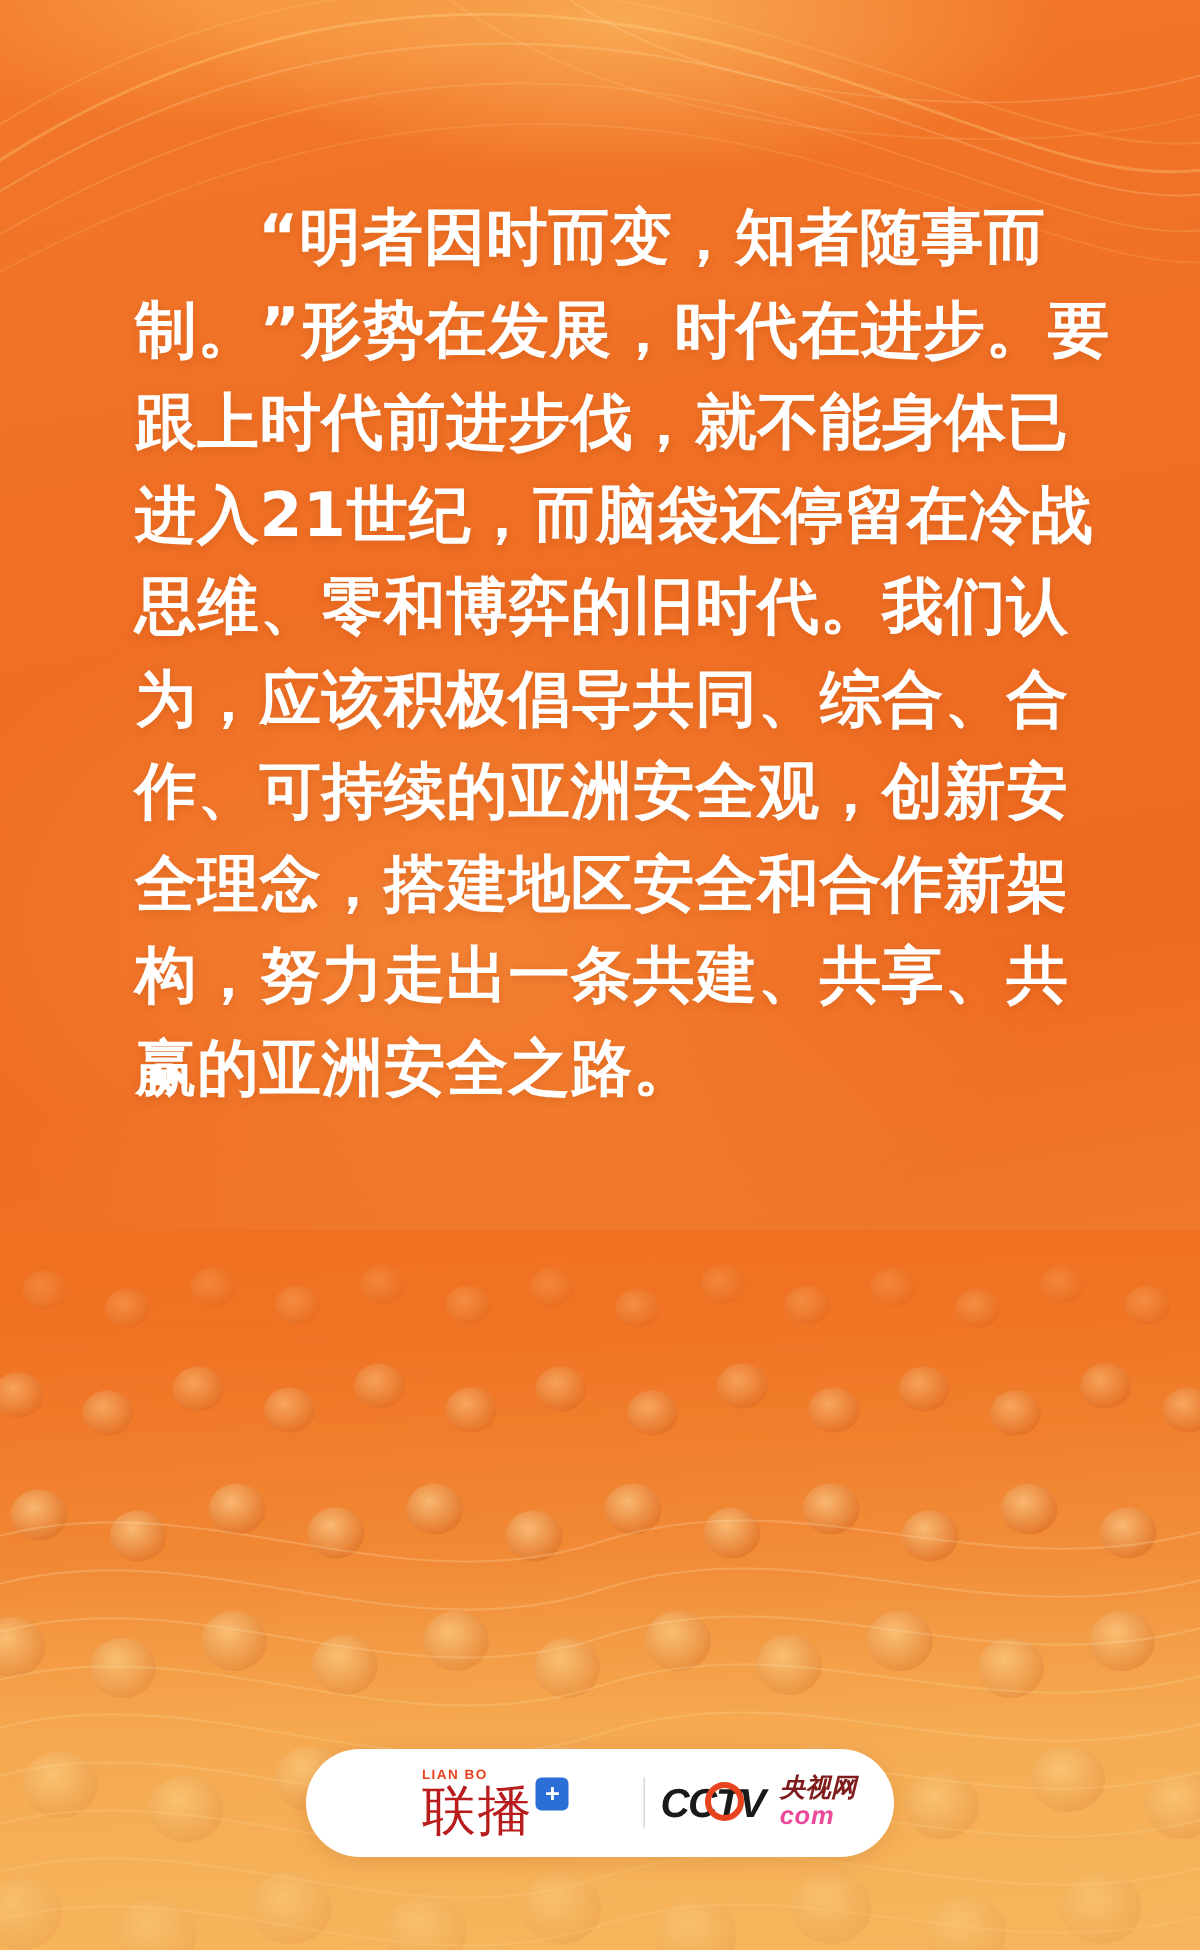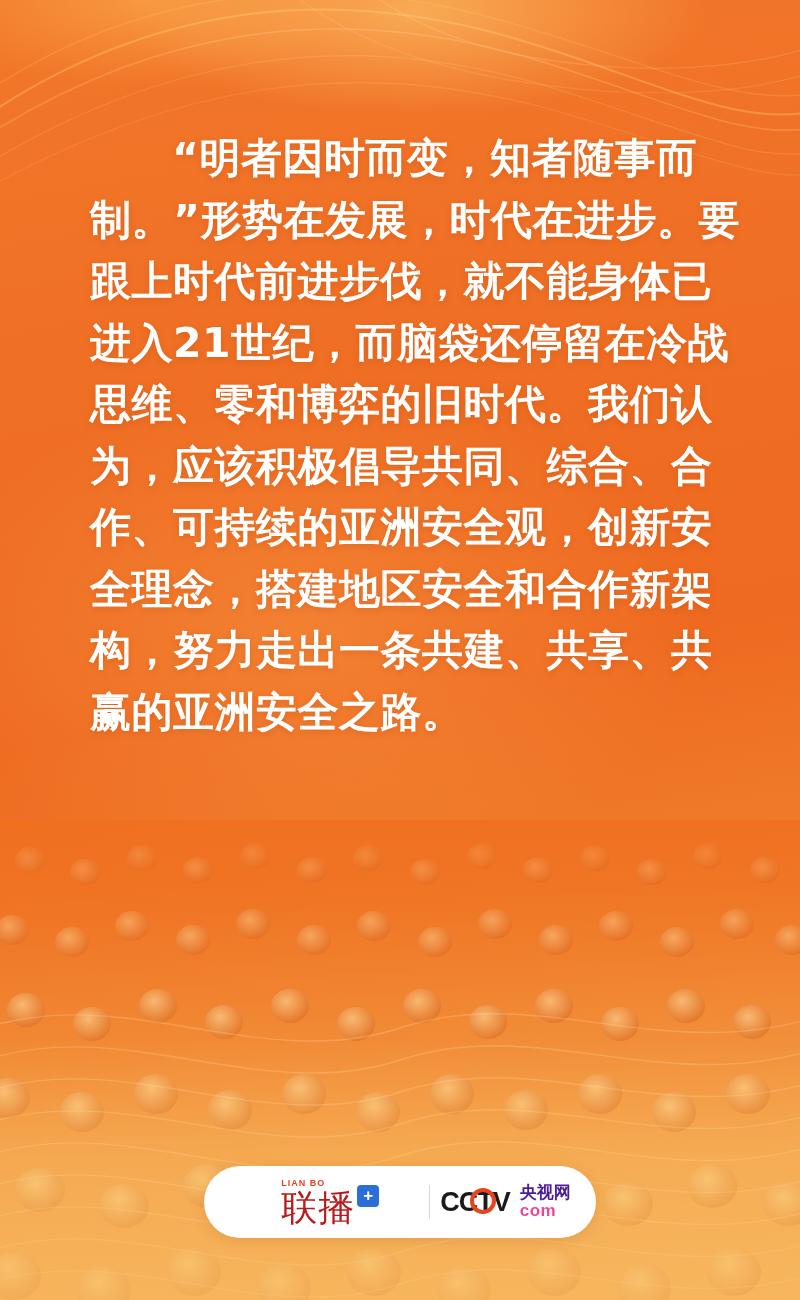--- a/index.html
+++ b/index.html
@@ -198,20 +198,21 @@
     width: 1px;
     height: 34px;
     background: #d9d9d9;
     margin: 0 10px 0 22px;
   }
   .logo-right {
     display: flex;
     align-items: center;
     gap: 6px;
     height: 52px;
+    font-style: italic;
   }
   .cctv-mark {
     display: flex;
     align-items: center;
     font-size: 27px;
     font-weight: 700;
     color: #1a1a1a;
     letter-spacing: -1px;
     font-family: "Liberation Sans", sans-serif;
     position: relative;
@@ -228,21 +229,21 @@
   }
   .cctv-text-group {
     display: flex;
     flex-direction: column;
     line-height: 1.05;
     margin-left: 4px;
   }
   .cctv-cn {
     font-size: 17px;
     font-weight: 700;
-    color: #4c1d95;
+    color: #7f1d1d;
     font-family: "DejaVu Sans", "Liberation Sans", sans-serif;
   }
   .cctv-com {
     font-size: 17px;
     font-weight: 700;
     color: #ec4899;
     letter-spacing: 0.5px;
     font-family: "Liberation Sans", sans-serif;
   }
 </style>

